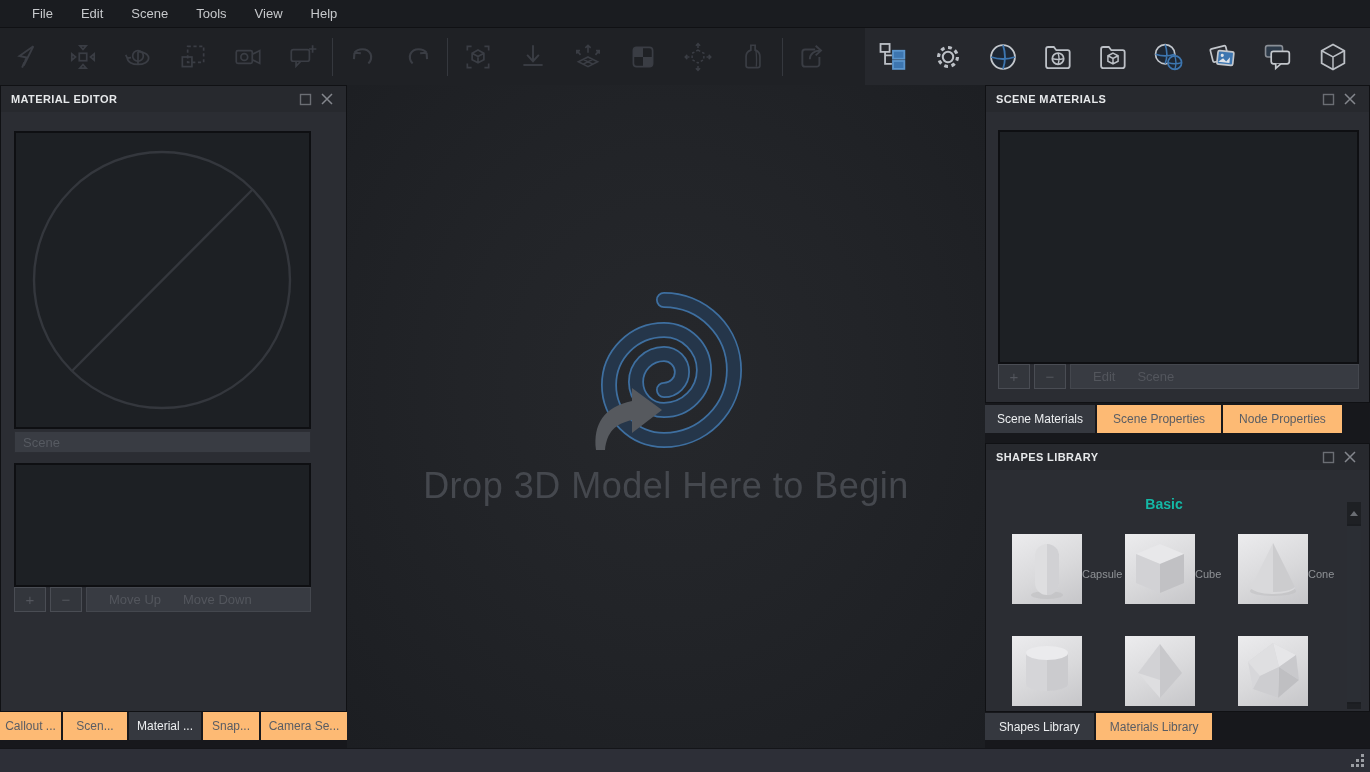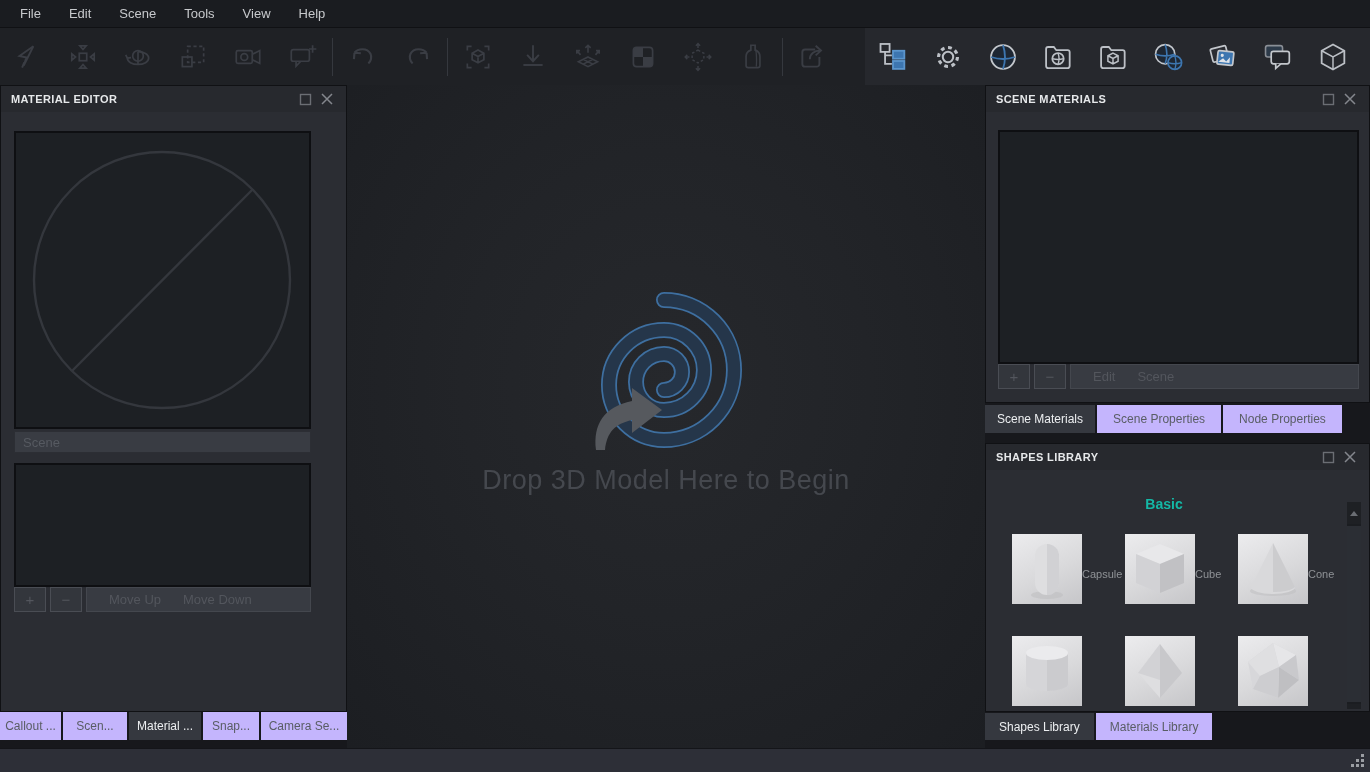--- a/index.html
+++ b/index.html
@@ -3,21 +3,21 @@
 <meta charset="utf-8">
 <style>
   html,body{margin:0;padding:0;}
   body{
     width:1370px;height:772px;position:relative;overflow:hidden;
     background:#1d1f23;font-family:"Liberation Sans",sans-serif;
     -webkit-font-smoothing:antialiased;
   }
   
   .menubar{position:absolute;left:0;top:0;width:1370px;height:28px;background:#1a1c20;
-    display:flex;align-items:center;padding-left:6px;box-sizing:border-box;border-bottom:1px solid #101114;}
+    display:flex;align-items:center;padding-left:18px;box-sizing:border-box;border-bottom:1px solid #101114;}
   .menu-item{color:#c7c9cc;font-size:13px;padding:0 14px;height:28px;line-height:28px;cursor:default;}
   
   .toolbar{position:absolute;left:0;top:28px;width:1370px;height:57px;background:#1f2125;}
   .toolbar-right-bg{position:absolute;right:0;top:0;width:505px;height:57px;background:#26282d;}
   .tb-row{position:absolute;left:0;top:0;height:57px;display:flex;align-items:center;}
   .tbi{width:55px;height:56px;display:flex;align-items:center;justify-content:center;}
   .tb-sep{width:1px;height:38px;background:#35383e;margin:0 2px;}
   .dis{stroke:#3a3d44;}
   .en{stroke:#bcc0c6;}
   
@@ -29,28 +29,28 @@
   .btnrow{position:absolute;display:flex;}
   .sqbtn{width:32px;height:25px;background:#33363c;border:1px solid #4a4d54;box-sizing:border-box;
     color:#53565d;font-size:15px;display:flex;align-items:center;justify-content:center;margin-right:4px;}
   .widebar{flex:1;height:25px;background:#383b42;border:1px solid #44474e;box-sizing:border-box;
     display:flex;align-items:center;color:#53565d;font-size:13px;}
   .widebar span{margin-left:22px;}
   
   .left-col{position:absolute;left:0;top:85px;width:347px;height:663px;background:#17181c;}
   .me-panel{left:0;top:0;width:347px;height:627px;}
   .tabs{position:absolute;display:flex;align-items:stretch;}
-  .tab{background:#c4b5fd;color:#595d64;font-size:12px;display:flex;align-items:center;
+  .tab{background:#fdba74;color:#595d64;font-size:12px;display:flex;align-items:center;
     justify-content:center;margin-right:2px;white-space:nowrap;padding:0 8px;box-sizing:border-box;}
   .tab.active{background:#35383f;color:#eceef0;}
   
   .viewport{position:absolute;left:347px;top:85px;width:638px;height:663px;
     background:radial-gradient(ellipse at 50% 45%, #26282c 0%, #222428 45%, #1c1e22 100%);}
   .droptext{position:absolute;left:0;top:380px;width:638px;text-align:center;
-    color:#45484e;font-size:27px;letter-spacing:.5px;}
+    color:#45484e;font-size:36px;letter-spacing:.5px;}
   
   .right-col{position:absolute;left:985px;top:85px;width:385px;height:663px;background:#17181c;}
   .sm-panel{left:0;top:0;width:385px;height:318px;}
   .sl-panel{left:0;top:358px;width:385px;height:269px;}
   .sl-content{position:absolute;left:2px;top:28px;right:2px;bottom:2px;overflow:hidden;background:#2b2d33;}
   .basic-h{margin-top:24px;text-align:center;color:#14b8a6;font-size:14px;font-weight:bold;width:352px;}
   .shape-row{display:flex;justify-content:flex-start;padding-left:24px;margin-top:22px;}
   .shape-cell{width:113px;display:flex;flex-direction:row;align-items:center;}
   .thumb{width:70px;height:70px;background:linear-gradient(155deg,#ececee 0%,#d9d9db 55%,#c6c6c9 100%);}
   .shape-label{margin-top:10px;color:#8f9296;font-size:11px;}

